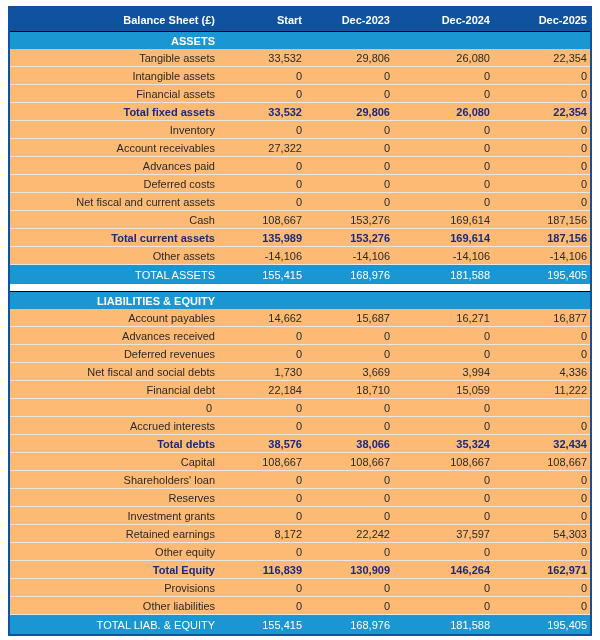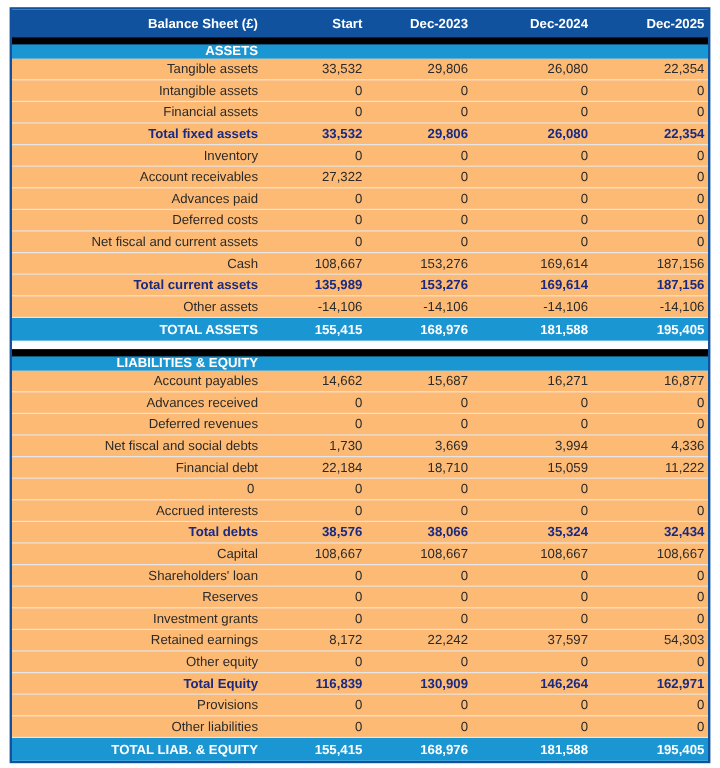--- a/index.html
+++ b/index.html
@@ -40,37 +40,37 @@
     background: #11529e;
     color: #ffffff;
     font-weight: bold;
     height: 23px;
   }
   .section-bar {
     background: #1a96d3;
     color: #ffffff;
     font-weight: bold;
     height: 18px;
-    border-top: 6px solid #000000;
+    border-top: 1px solid #000000;
     box-sizing: border-box;
   }
   .data-row {
     height: 18px;
     color: #2a2a2a;
     border-bottom: 1px solid #e6e6e6;
     background: #fdba74;
   }
   .data-row.subtotal {
     color: #1a2a80;
     font-weight: bold;
   }
   .total-bar {
     background: #1a96d3;
     color: #ffffff;
-    font-weight: bold;
+    font-weight: normal;
     height: 19px;
   }
   .section-gap {
     height: 7px;
     background: #ffffff;
   }
 </style>
 </head>
 <body>
 

